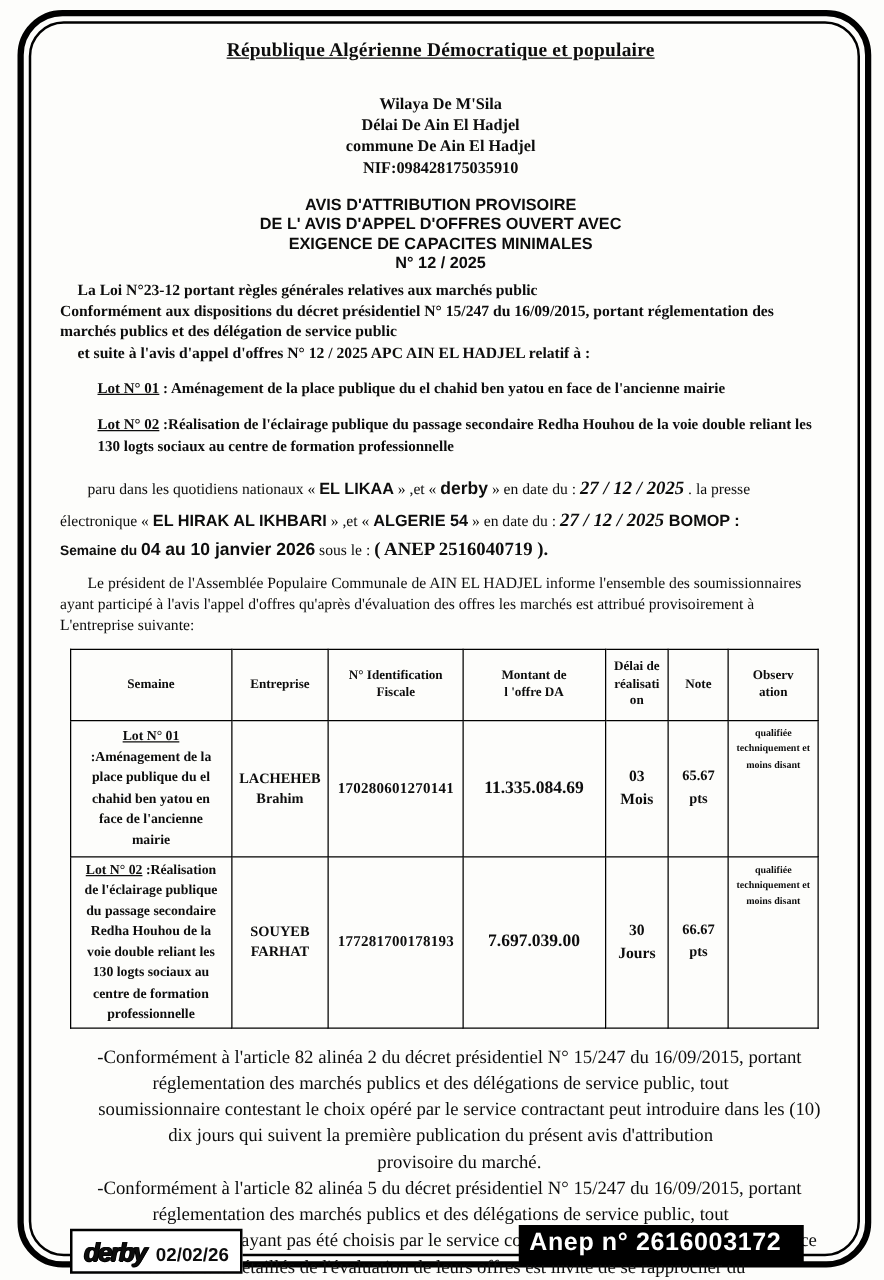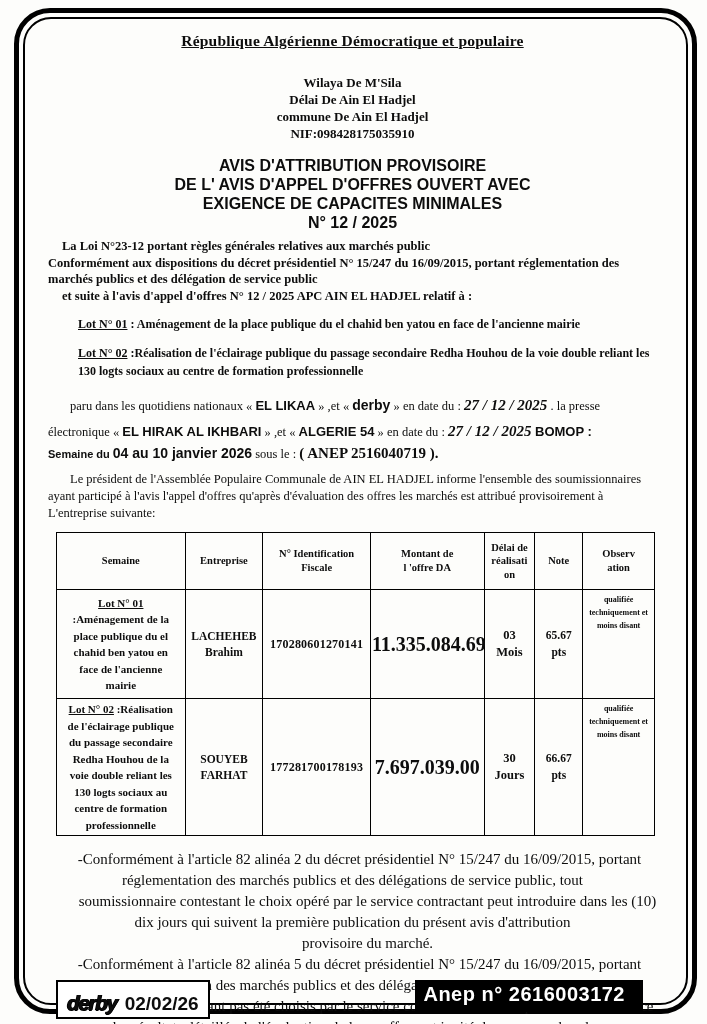--- a/index.html
+++ b/index.html
@@ -13,21 +13,21 @@
   .content{position:absolute;top:32px;left:48px;right:50px;}
   p{margin:0;}
 
   .header-title{text-align:center;font-weight:bold;font-size:15.5px;
         text-decoration:underline;letter-spacing:0.2px;}
 
   .issuer{margin-top:24px;font-weight:bold;font-size:13px;line-height:1.32;text-align:center;}
 
   .notice-title{margin-top:13px;text-align:center;
         font-family:"Liberation Sans",sans-serif;font-weight:bold;
-        font-size:16px;line-height:1.2;}
+        font-size:13px;line-height:1.2;}
 
   .intro{margin-top:6px;font-size:12.5px;line-height:1.32;font-weight:600;}
   .indent-1{text-indent:14px;}
   .indent-2{text-indent:30px;}
 
   .lots{font-weight:bold;font-size:12px;}
   .lot{margin:11px 0 0 30px;line-height:1.5;padding-right:4px;}
   .lot-label{text-decoration:underline;}
 
   .pub{margin-top:13px;font-size:12.5px;line-height:1.7;text-indent:22px;}
@@ -45,34 +45,34 @@
   table{border-collapse:collapse;width:100%;table-layout:fixed;}
   th,td{border:1.6px solid #000;font-weight:bold;text-align:center;
         vertical-align:middle;white-space:pre-line;}
   th{font-size:10.5px;line-height:1.3;padding:6px 2px;height:44px;}
   .row-1 td{height:100px;}
   .row-2 td{height:128px;}
   .cell-projet{font-size:11px;line-height:1.5;padding:2px 6px;}
   .block-label{display:block;}
   .cell-entreprise{font-size:11.5px;line-height:1.4;}
   .cell-nif{font-size:12px;letter-spacing:0.2px;}
-  .cell-montant{font-size:20px;}
+  .cell-montant{font-size:14px;}
   .cell-delai{font-size:12.5px;line-height:1.4;}
   .cell-note{font-size:11.5px;line-height:1.5;}
   .cell-obs{font-size:8px;line-height:1.6;padding:4px 3px;vertical-align:top;
         overflow-wrap:anywhere;}
 
   .legal{margin-top:13px;font-size:15px;line-height:1.4;text-align:center;}
 
   .stamp{position:absolute;left:56px;bottom:5px;background:#fff;border:2px solid #000;
         padding:0 9px 2px 9px;display:flex;gap:8px;align-items:baseline;z-index:3;}
   .stamp-logo{font-family:"Liberation Sans",sans-serif;font-weight:bold;font-style:italic;
         font-size:21px;letter-spacing:-1.5px;
         text-shadow:0.7px 0 #000,-0.7px 0 #000,0 0.7px #000;}
-  .stamp-date{font-family:"Liberation Sans",sans-serif;font-weight:bold;font-size:19px;margin-top:11px;}
+  .stamp-date{font-family:"Liberation Sans",sans-serif;font-weight:bold;font-size:15px;margin-top:11px;}
 
   .anep-bar{position:absolute;right:64px;bottom:12px;background:#000;color:#fff;
         font-family:"Liberation Sans",sans-serif;font-weight:bold;font-size:20px;
         padding:3px 18px 6px 8px;z-index:3;letter-spacing:0.5px;}
 </style>
 </head>
 <body>
 
 <div class="page">
   <div class="frame-outer"></div>

